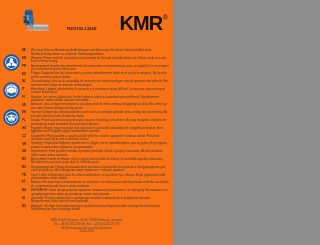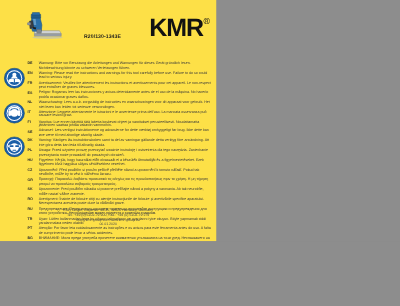--- a/index.html
+++ b/index.html
@@ -7,22 +7,22 @@
     margin: 0;
     padding: 0;
     background: #8d8d8d;
   }
   body {
     font-family: "Liberation Sans", sans-serif;
   }
   .page {
     position: relative;
     width: 173px;
-    height: 193px;
-    background: #fde047;
+    height: 245px;
+    background: #f97316;
     overflow: hidden;
     box-sizing: border-box;
   }
 
   
   .header {
     position: relative;
     height: 36px;
     margin: 7px 0 0 0;
   }

